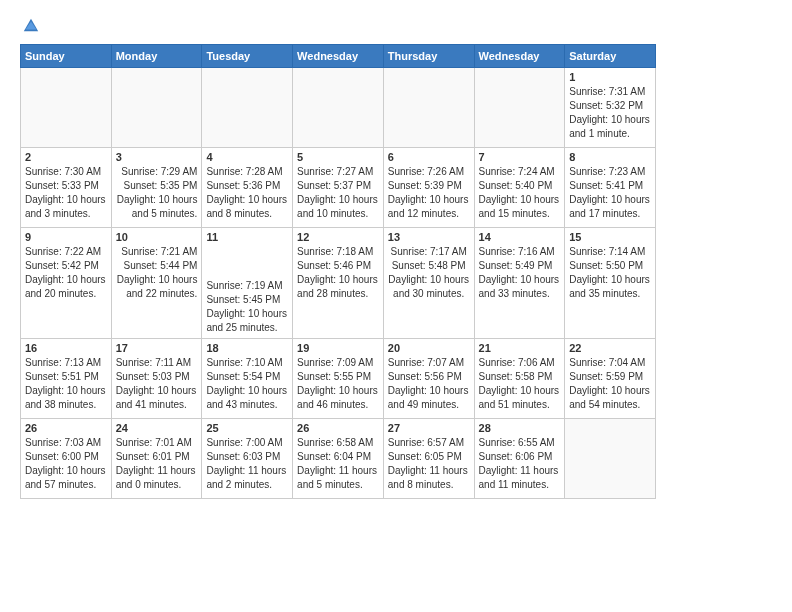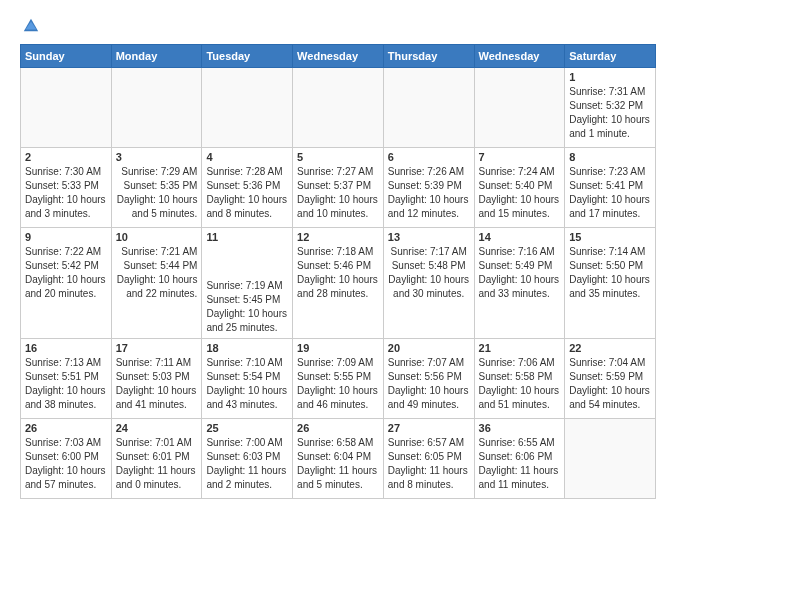--- a/index.html
+++ b/index.html
@@ -322,21 +322,21 @@
 and 5 minutes.</div>
           </td>
           <td>
             <span class="day-number">27</span>
             <div class="day-info" style="white-space: pre-line;">Sunrise: 6:57 AM
 Sunset: 6:05 PM
 Daylight: 11 hours
 and 8 minutes.</div>
           </td>
           <td>
-            <span class="day-number">36</span>
+            <span class="day-number">28</span>
             <div class="day-info" style="white-space: pre-line;">Sunrise: 6:55 AM
 Sunset: 6:06 PM
 Daylight: 11 hours
 and 11 minutes.</div>
           </td>
           <td class="empty"></td>
         </tr>
       </tbody>
   </table>
 </div>

